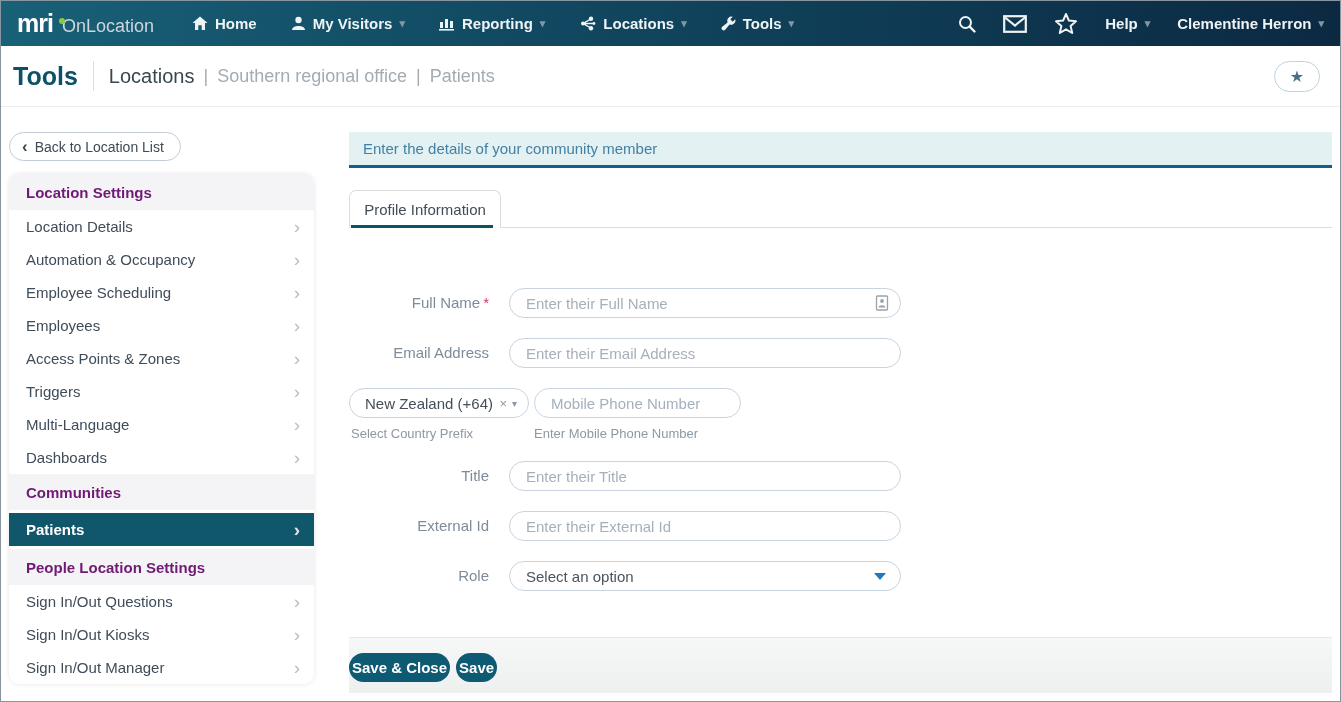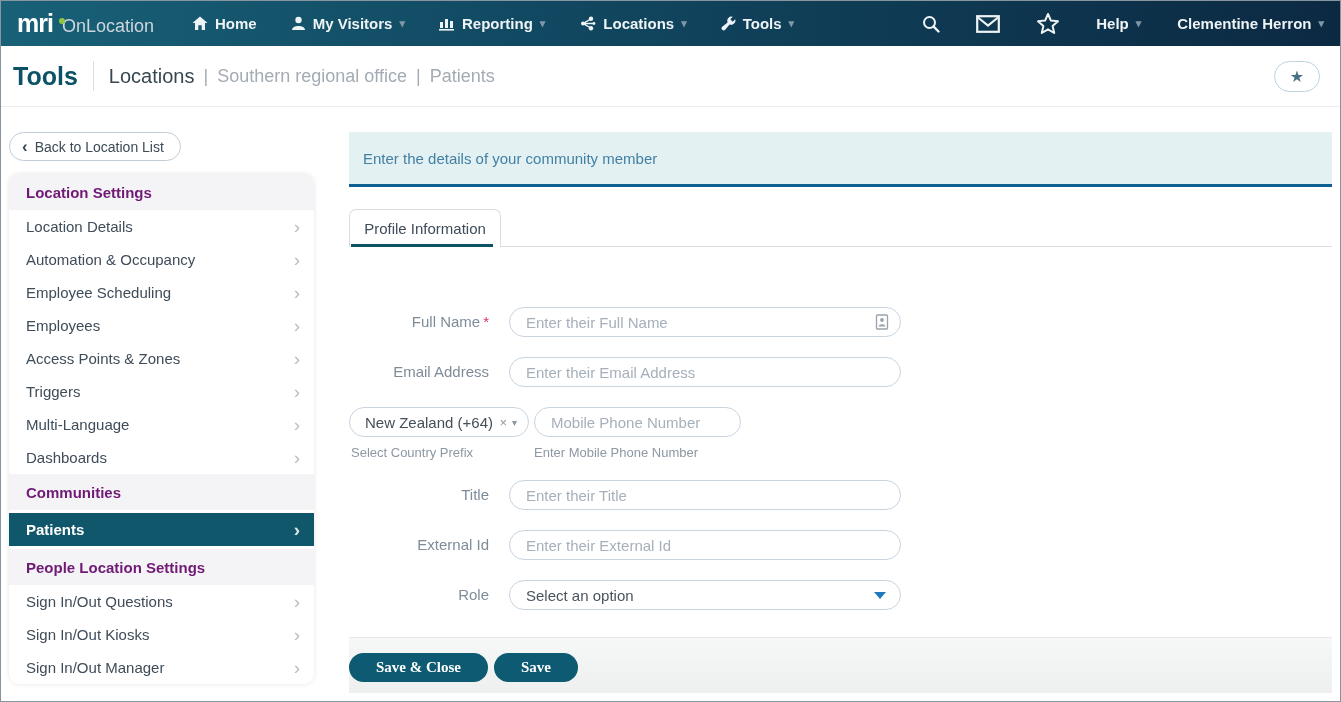--- a/index.html
+++ b/index.html
@@ -20,21 +20,21 @@
     color:#eef3f5;
   }
   .logo { display:flex; align-items:baseline; gap:9px; cursor:pointer; position:relative; }
   .logo-mri { font-size:25px; font-weight:bold; color:#ffffff; letter-spacing:-1px; position:relative; }
   .logo-dot { position:absolute; left:42px; top:9px; width:6px; height:6px; border-radius:50%; background:#8dc63f; }
   .logo-product { font-size:18px; font-weight:normal; color:#ccd6dc; }
   .nav-items { display:flex; align-items:center; margin-left:38px; gap:34px; }
   .nav-item { display:flex; align-items:center; gap:7px; font-size:15px; font-weight:bold; color:#eef3f5; cursor:pointer; white-space:nowrap; }
   .nav-item svg { display:block; }
   .caret { font-size:11px; color:#7f97a6; line-height:1; }
-  .nav-right { margin-left:auto; display:flex; align-items:center; gap:36px; }
+  .nav-right { margin-left:auto; display:flex; align-items:center; gap:27px; }
   .nav-icon-btn { cursor:pointer; display:flex; align-items:center; }
   
   .crumbbar {
     height:61px; background:#fff; border-bottom:1px solid #ededed;
     display:flex; align-items:center; padding:0 12px;
   }
   .crumb-section { font-size:25px; font-weight:bold; color:#0b5266; margin-right:15px; }
   .crumb-divider { width:1px; height:30px; background:#d9dee2; margin-right:15px; }
   .crumb-page { font-size:20px; color:#37474f; }
   .crumb-trail { font-size:18px; color:#a3abb3; margin-left:9px; display:flex; gap:9px; }
@@ -65,21 +65,21 @@
   .sb-item {
     height:33px; display:flex; align-items:center; justify-content:space-between;
     padding:0 14px 0 17px; font-size:15px; color:#3f4c59; cursor:pointer; background:#fff;
   }
   .sb-item .chev { color:#b7bec5; font-size:19px; line-height:1; }
   .sb-item.selected { background:#11576c; color:#ffffff; font-weight:bold; margin:3px 0; }
   .sb-item.selected .chev { color:#dde7ea; }
   
   .maincol { flex:1; position:relative; }
   .banner {
-    margin-top:25px; height:55px; background:#e3f1f2; border-bottom:3px solid #0e6090;
+    margin-top:25px; height:36px; background:#e3f1f2; border-bottom:3px solid #0e6090;
     display:flex; align-items:center; padding:0 14px;
     font-size:15px; color:#4380a4;
   }
   .tabsrow { margin-top:23px; border-bottom:1px solid #d8dde2; height:37px; position:relative; }
   .tab {
     position:absolute; left:0; bottom:-1px; height:38px; width:152px;
     background:#fff; border:1px solid #d8dde2; border-bottom:none;
     border-radius:7px 7px 0 0;
     display:flex; align-items:center; justify-content:center;
     font-size:15px; color:#3f4c59; cursor:pointer;margin-top:28px;
@@ -116,22 +116,22 @@
     font-size:15px; color:#4a545e;
   }
   .tri-down { width:0; height:0; border-left:6px solid transparent; border-right:6px solid transparent; border-top:7px solid #1e79c0; }
   .mainfooter {
     position:absolute; left:0; right:0; bottom:0; height:56px;
     background:linear-gradient(#f6f7f7,#eef0f0); border-top:1px solid #e6e9e9;
     display:flex; align-items:center; gap:6px; padding:4px 0 0 0;
   }
   .btn {
     height:29px; border:none; border-radius:15px; background:#0d5a72; color:#fff;
-    font-size:15px; font-weight:bold; padding:0 27px; cursor:pointer;
-    font-family:Liberation Serif, serif;
+    font-size:15px; font-weight:bold; padding:0 3px; cursor:pointer;
+    font-family:Liberation Sans, sans-serif;
   }
 </style>
 </head>
 <body>
 
 <div class="navbar">
   <div class="logo">
     <span class="logo-mri">mri</span>
     <span class="logo-dot"></span>
     <span class="logo-product">OnLocation</span>

